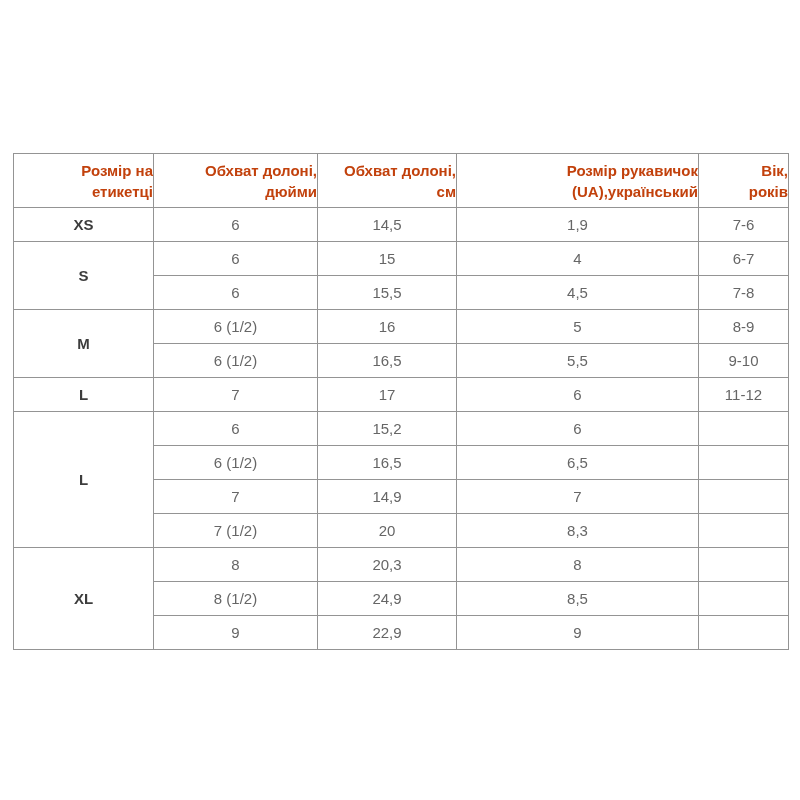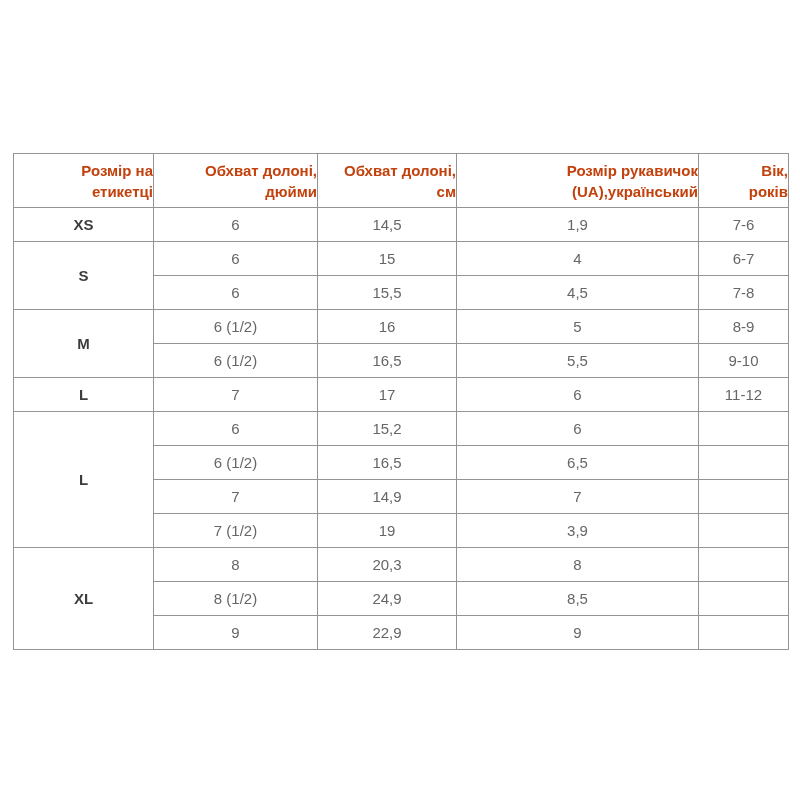--- a/index.html
+++ b/index.html
@@ -139,22 +139,22 @@
       <td></td>
     </tr>
     <tr>
       <td>7</td>
       <td>14,9</td>
       <td>7</td>
       <td></td>
     </tr>
     <tr>
       <td>7 (1/2)</td>
-      <td>19</td>
-      <td>3,9</td>
+      <td>20</td>
+      <td>8,3</td>
       <td></td>
     </tr>
 
     <tr>
       <td class="label-cell" rowspan="3">XL</td>
       <td>8</td>
       <td>20,3</td>
       <td>8</td>
       <td></td>
     </tr>

